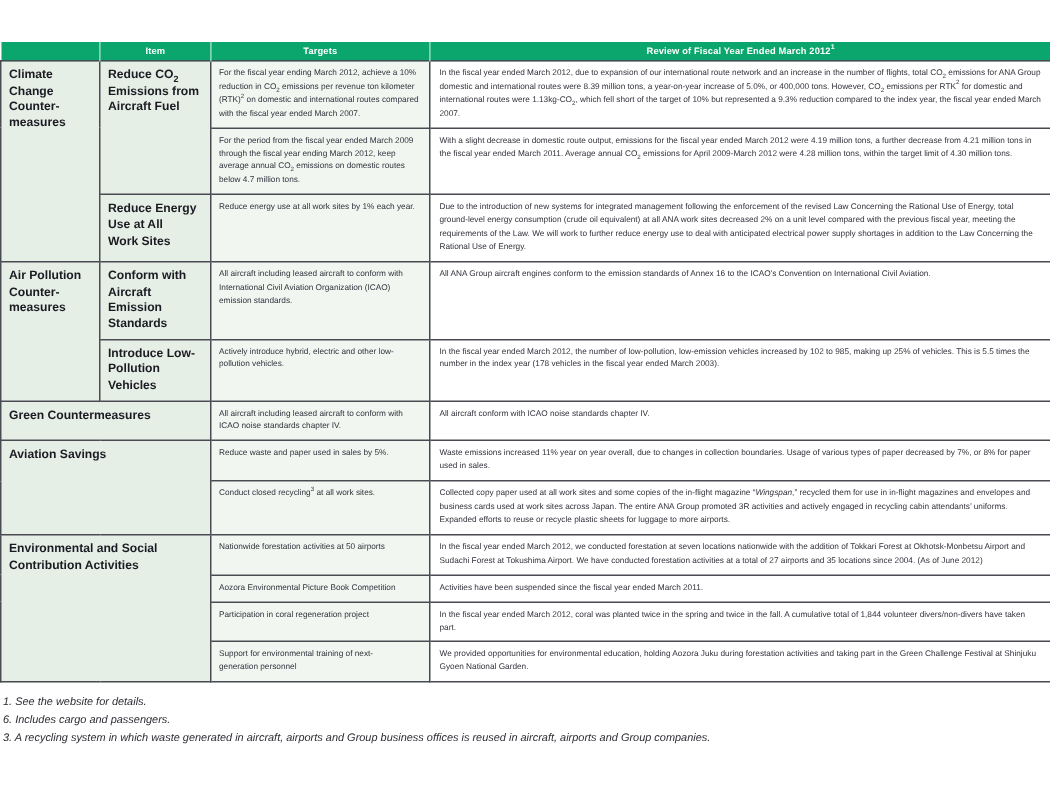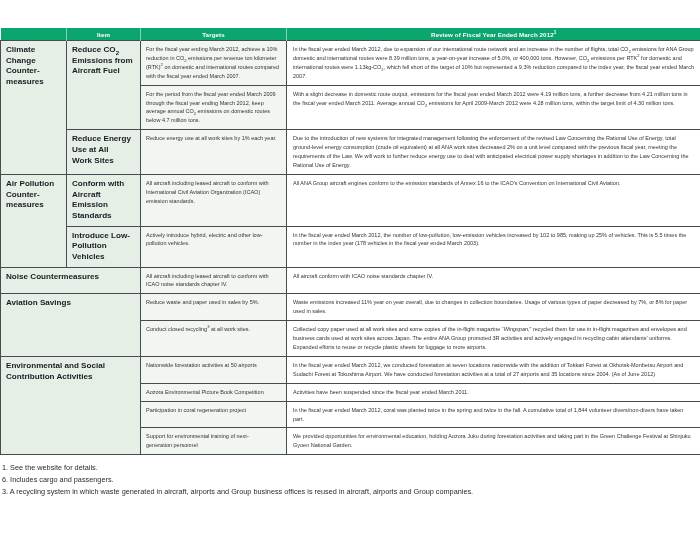--- a/index.html
+++ b/index.html
@@ -88,21 +88,21 @@
   .sub { font-size: 0.75em; vertical-align: sub; line-height: 0; }
   .ital { font-style: italic; }
 
   
   .footnotes {
     padding: 7px 0 0 2px;
     font-size: 7.3px;
     line-height: 1.62;
     color: #2b2b33;
   }
-  .footnotes div { white-space: nowrap; }
+  .footnotes div { white-space: nowrap; font-style: italic; }
 </style>
 </head>
 <body>
 
 <div class="sheet">
 
   <table class="env-table">
     <colgroup>
       <col style="width:66px">
       <col style="width:74px">
@@ -146,21 +146,21 @@
         <td class="review">All ANA Group aircraft engines conform to the emission standards of Annex 16 to the ICAO's Convention on International Civil Aviation.</td>
       </tr>
 
       <tr>
         <td class="item">Introduce Low-<br>Pollution Vehicles</td>
         <td class="target">Actively introduce hybrid, electric and other low-pollution vehicles.</td>
         <td class="review">In the fiscal year ended March 2012, the number of low-pollution, low-emission vehicles increased by 102 to 985, making up 25% of vehicles. This is 5.5 times the number in the index year (178 vehicles in the fiscal year ended March 2003).</td>
       </tr>
 
       <tr>
-        <td class="cat" colspan="2">Noise Countermeasures</td>
+        <td class="cat" colspan="2">Green Countermeasures</td>
         <td class="target">All aircraft including leased aircraft to conform with ICAO noise standards chapter IV.</td>
         <td class="review">All aircraft conform with ICAO noise standards chapter IV.</td>
       </tr>
 
       <tr>
         <td class="cat" colspan="2" rowspan="2">Aviation Savings</td>
         <td class="target">Reduce waste and paper used in sales by 5%.</td>
         <td class="review">Waste emissions increased 11% year on year overall, due to changes in collection boundaries. Usage of various types of paper decreased by 7%, or 8% for paper used in sales.</td>
       </tr>
 

